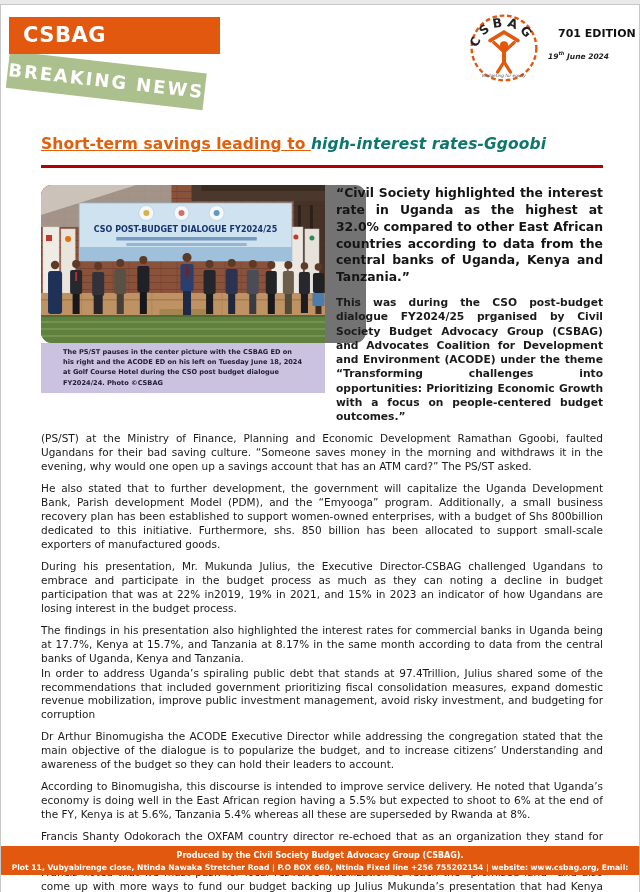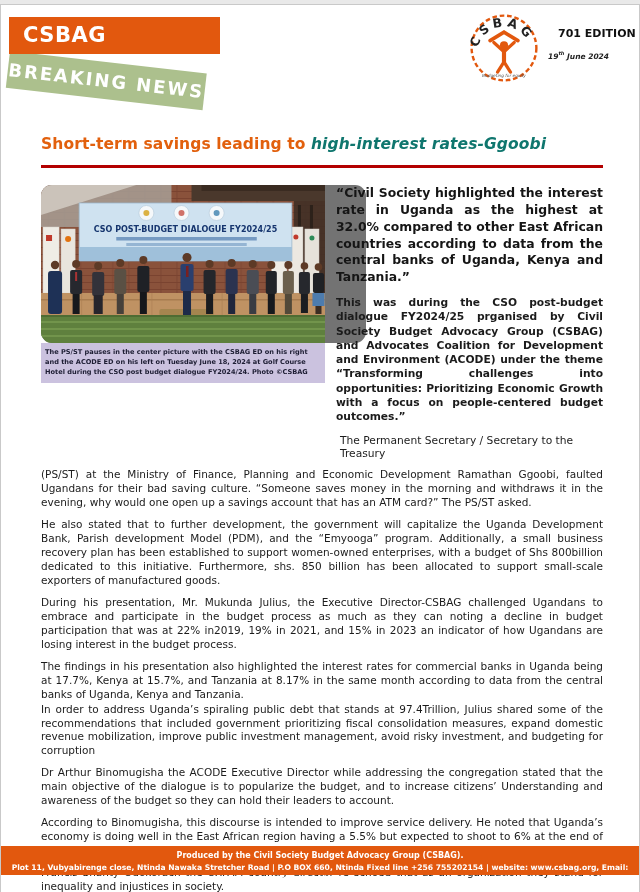--- a/index.html
+++ b/index.html
@@ -28,32 +28,32 @@
   .edition-date {
     position:absolute; left:547px; top:45px; font-style:italic; font-weight:bold;
     font-size:7.5px; color:#222;
   }
   .edition-date sup { font-size:5px; }
   
   .headline {
     position:absolute; left:40px; top:130px; width:565px;
     font-weight:bold; font-size:15.5px; letter-spacing:.1px;
   }
-  .headline .hl-orange { color:#E2600D; }
+  .headline .hl-orange { color:#E2600D;text-decoration:underline; }
   .headline .hl-dark { color:#0f766e;font-style:italic; }
   .rule {
     position:absolute; left:40px; top:160px; width:562px; height:3px; background:#B30000;
   }
   
   .content { position:absolute; left:40px; top:180px; width:562px; }
   .top-flex { display:flex; gap:11px; }
   .photo-col { width:284px; flex:0 0 284px; }
   .photo-frame { width:325px; height:158px; overflow:hidden; background:#737373;border-radius:11px; }
   .photo-caption {
-    width:284px; background:#CBC2DF; padding:4px 4px 5px;
+    width:284px; background:#CBC2DF; padding:4px 22px 5px;
     font-size:6.6px; font-weight:bold; line-height:1.55; color:#1d1d33;
   }
   .right-col { flex:1; min-width:0; }
   .quote {
     font-weight:bold; font-size:12.4px; line-height:1.36; text-align:justify; color:#151515;
   }
   .intro {
     margin-top:10px; font-size:10.7px; line-height:1.33; text-align:justify;font-weight:bold;
   }
   .treasury-lead { margin-top:10px; font-size:10.7px; padding-left:4px; }
@@ -213,21 +213,20 @@
                 <circle cx="276.5" cy="82" r="3.8" fill="#5d3a26"></circle>
             </g>
           </svg>
         </div>
         <div class="photo-caption">The PS/ST pauses in the center picture with the CSBAG ED on his right and the ACODE ED on his left on Tuesday June 18, 2024 at Golf Course Hotel during the CSO post budget dialogue FY2024/24. Photo ©CSBAG</div>
       </div>
 
       <div class="right-col">
         <div class="quote">“Civil Society highlighted the interest rate in Uganda as the highest at 32.0% compared to other East African countries according to data from the central banks of Uganda, Kenya and Tanzania.”</div>
         <div class="intro">This was during the CSO post-budget dialogue FY2024/25 prganised by Civil Society Budget Advocacy Group (CSBAG) and Advocates Coalition for Development and Environment (ACODE) under the theme “Transforming challenges into opportunities: Prioritizing Economic Growth with a focus on people-centered budget outcomes.”</div>
-        <div class="treasury-lead">The Permanent Secretary / Secretary to the Treasury</div>
       </div>
     </div>
 
     <div class="body-paras">
       <p>(PS/ST) at the Ministry of Finance, Planning and Economic Development Ramathan Ggoobi, faulted Ugandans for their bad saving culture. “Someone saves money in the morning and withdraws it in the evening, why would one open up a savings account that has an ATM card?” The PS/ST asked.</p>
       <p>He also stated that to further development, the government will capitalize the Uganda Development Bank, Parish development Model (PDM), and the “Emyooga” program. Additionally, a small business recovery plan has been established to support women-owned enterprises, with a budget of Shs 800billion dedicated to this initiative. Furthermore, shs. 850 billion has been allocated to support small-scale exporters of manufactured goods.</p>
       <p>During his presentation, Mr. Mukunda Julius, the Executive Director-CSBAG challenged Ugandans to embrace and participate in the budget process as much as they can noting a decline in budget participation that was at 22% in2019, 19% in 2021, and 15% in 2023 an indicator of how Ugandans are losing interest in the budget process.</p>
       <p class="tight-b">The findings in his presentation also highlighted the interest rates for commercial banks in Uganda being at 17.7%, Kenya at 15.7%, and Tanzania at 8.17% in the same month according to data from the central banks of Uganda, Kenya and Tanzania.</p>
       <p>In order to address Uganda’s spiraling public debt that stands at 97.4Trillion, Julius shared some of the recommendations that included government prioritizing fiscal consolidation measures, expand domestic revenue mobilization, improve public investment management, avoid risky investment, and budgeting for corruption</p>
       <p>Dr Arthur Binomugisha the ACODE Executive Director while addressing the congregation stated that the main objective of the dialogue is to popularize the budget, and to increase citizens’ Understanding and awareness of the budget so they can hold their leaders to account.</p>

